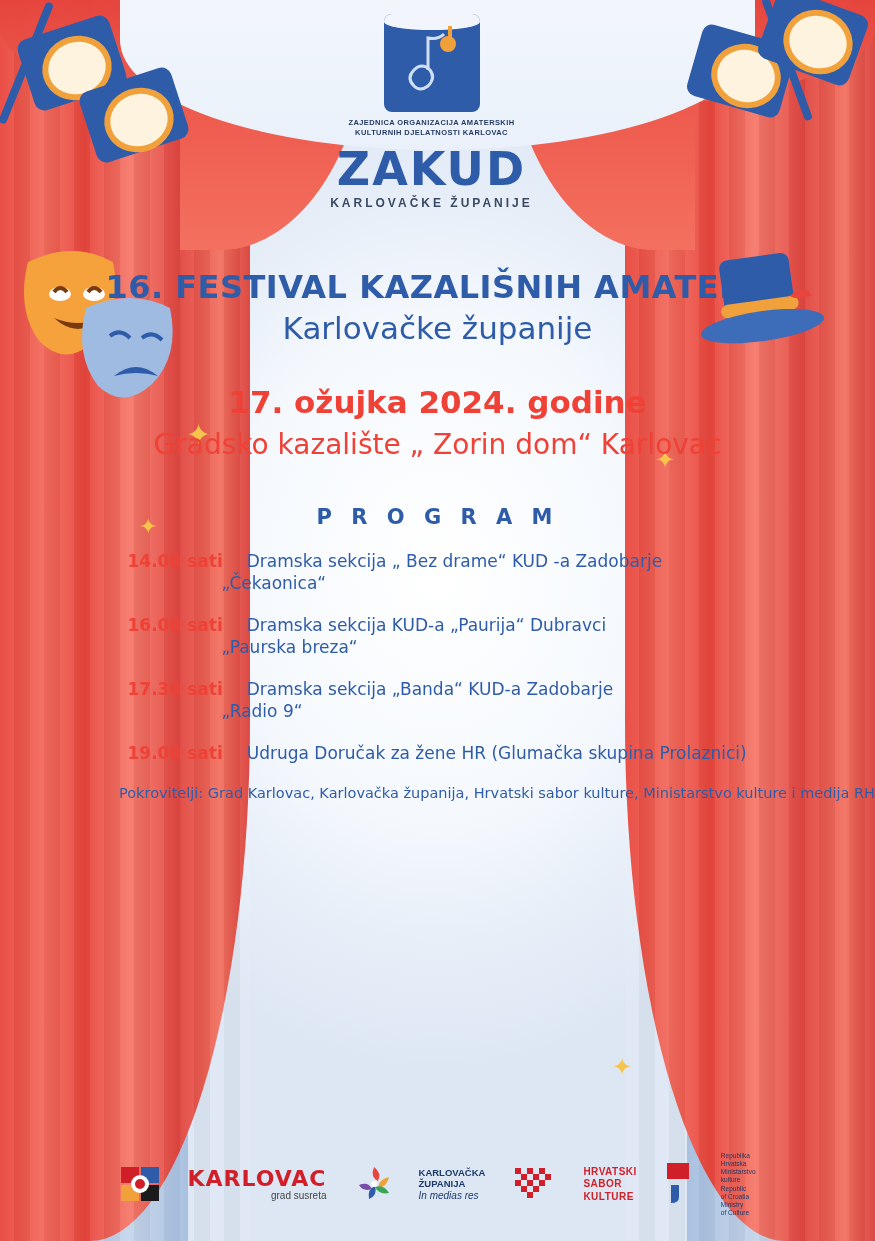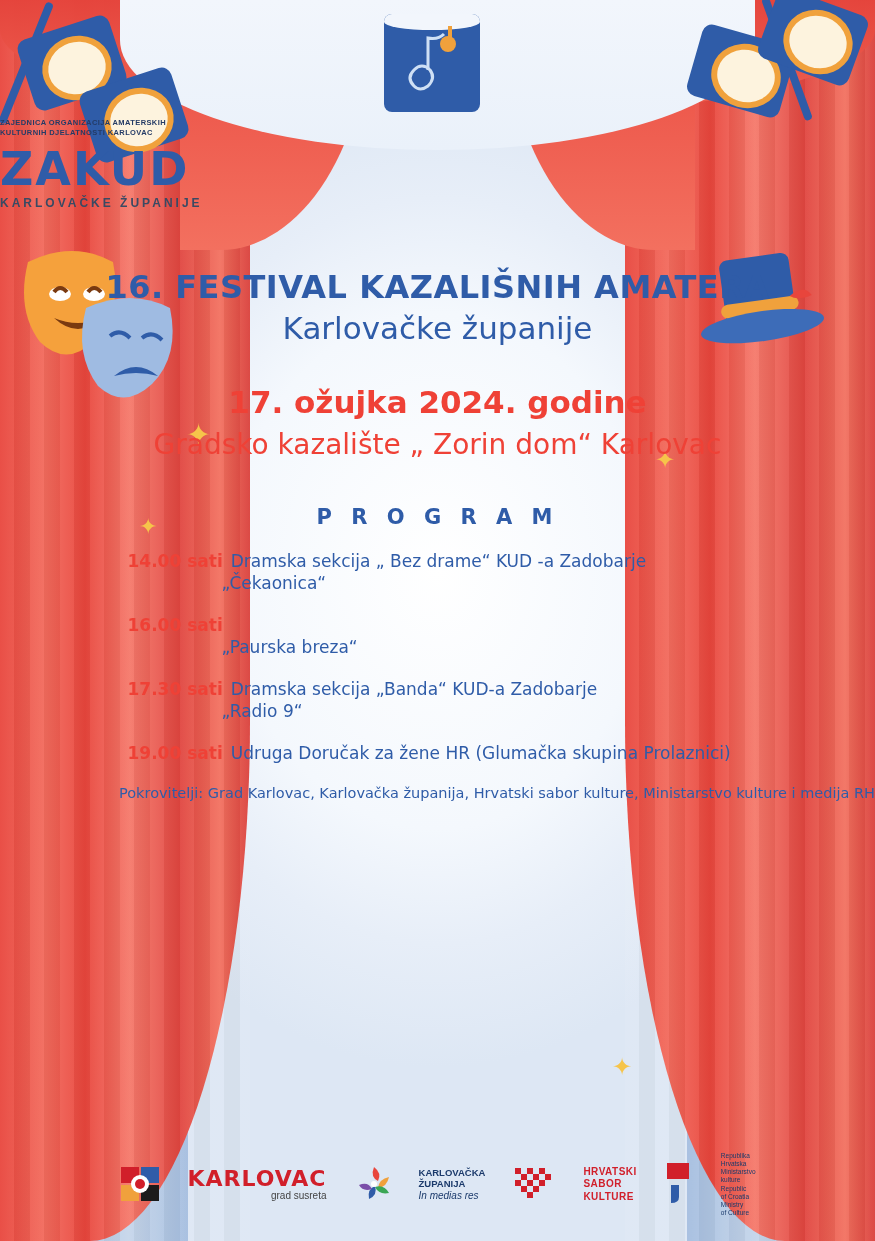--- a/index.html
+++ b/index.html
@@ -89,21 +89,21 @@
   
   .masks{position:absolute;left:18px;top:232px;width:190px;height:180px;}
 
   
   .tophat{position:absolute;right:38px;top:248px;width:150px;height:120px;}
 
   
   .spark{position:absolute;color:#f6c44a;font-size:30px;line-height:1;}
 
   
-  .zakud-wrap{position:absolute;left:0;right:12px;top:14px;text-align:left;}
+  .zakud-wrap{position:absolute;left:0;right:12px;top:14px;text-align:center;}
   .zoakd-logo{
     width:96px;height:98px;margin:0 auto;
     background:#2f5ca8;border-radius:8px;position:relative;
   }
   .zoakd-cap{
     position:absolute;left:0;right:0;top:0;height:16px;background:#f2f6fc;
     border-radius:8px 8px 50% 50%;
   }
   .zoakd-sub{
     margin-top:6px;font-size:7.5px;letter-spacing:.4px;color:#243b66;font-weight:bold;line-height:1.35;
@@ -133,21 +133,21 @@
     font-family:"DejaVu Sans", sans-serif;font-size:28px;color:#ef4136;margin:0 0 44px;
   }
   .program-h{
     font-family:"DejaVu Sans", sans-serif;font-weight:bold;font-size:21px;letter-spacing:6px;
     color:#2f5ca8;margin:0 0 22px;
   }
   .program{
     width:620px;margin:0 auto;text-align:left;
   }
   .item{margin-bottom:22px;}
-  .line1{display:flex;gap:8px;align-items:baseline;}
+  .line1{display:flex;gap:24px;align-items:baseline;}
   .time{
     font-family:"DejaVu Sans", sans-serif;font-size:17px;color:#ef4136;font-weight:bold;white-space:nowrap;
     min-width:86px;
   }
   .desc{font-family:"DejaVu Sans", sans-serif;font-size:17px;color:#2f5ca8;}
   .play{
     font-family:"DejaVu Sans", sans-serif;font-size:17px;color:#2f5ca8;margin-left:94px;margin-top:2px;
   }
 
   .organizers{
@@ -270,20 +270,21 @@
       <div class="item">
         <div class="line1">
           <span class="time">14.00 sati</span>
           <span class="desc">Dramska sekcija „ Bez drame“ KUD -a Zadobarje</span>
         </div>
         <div class="play">„Čekaonica“</div>
       </div>
       <div class="item">
         <div class="line1">
           <span class="time">16.00 sati</span>
+          <span class="desc">Dramska sekcija KUD-a „Paurija“  Dubravci</span>
         </div>
         <div class="play">„Paurska breza“</div>
       </div>
       <div class="item">
         <div class="line1">
           <span class="time">17.30 sati</span>
           <span class="desc">Dramska sekcija „Banda“ KUD-a  Zadobarje</span>
         </div>
         <div class="play">„Radio 9“</div>
       </div>

